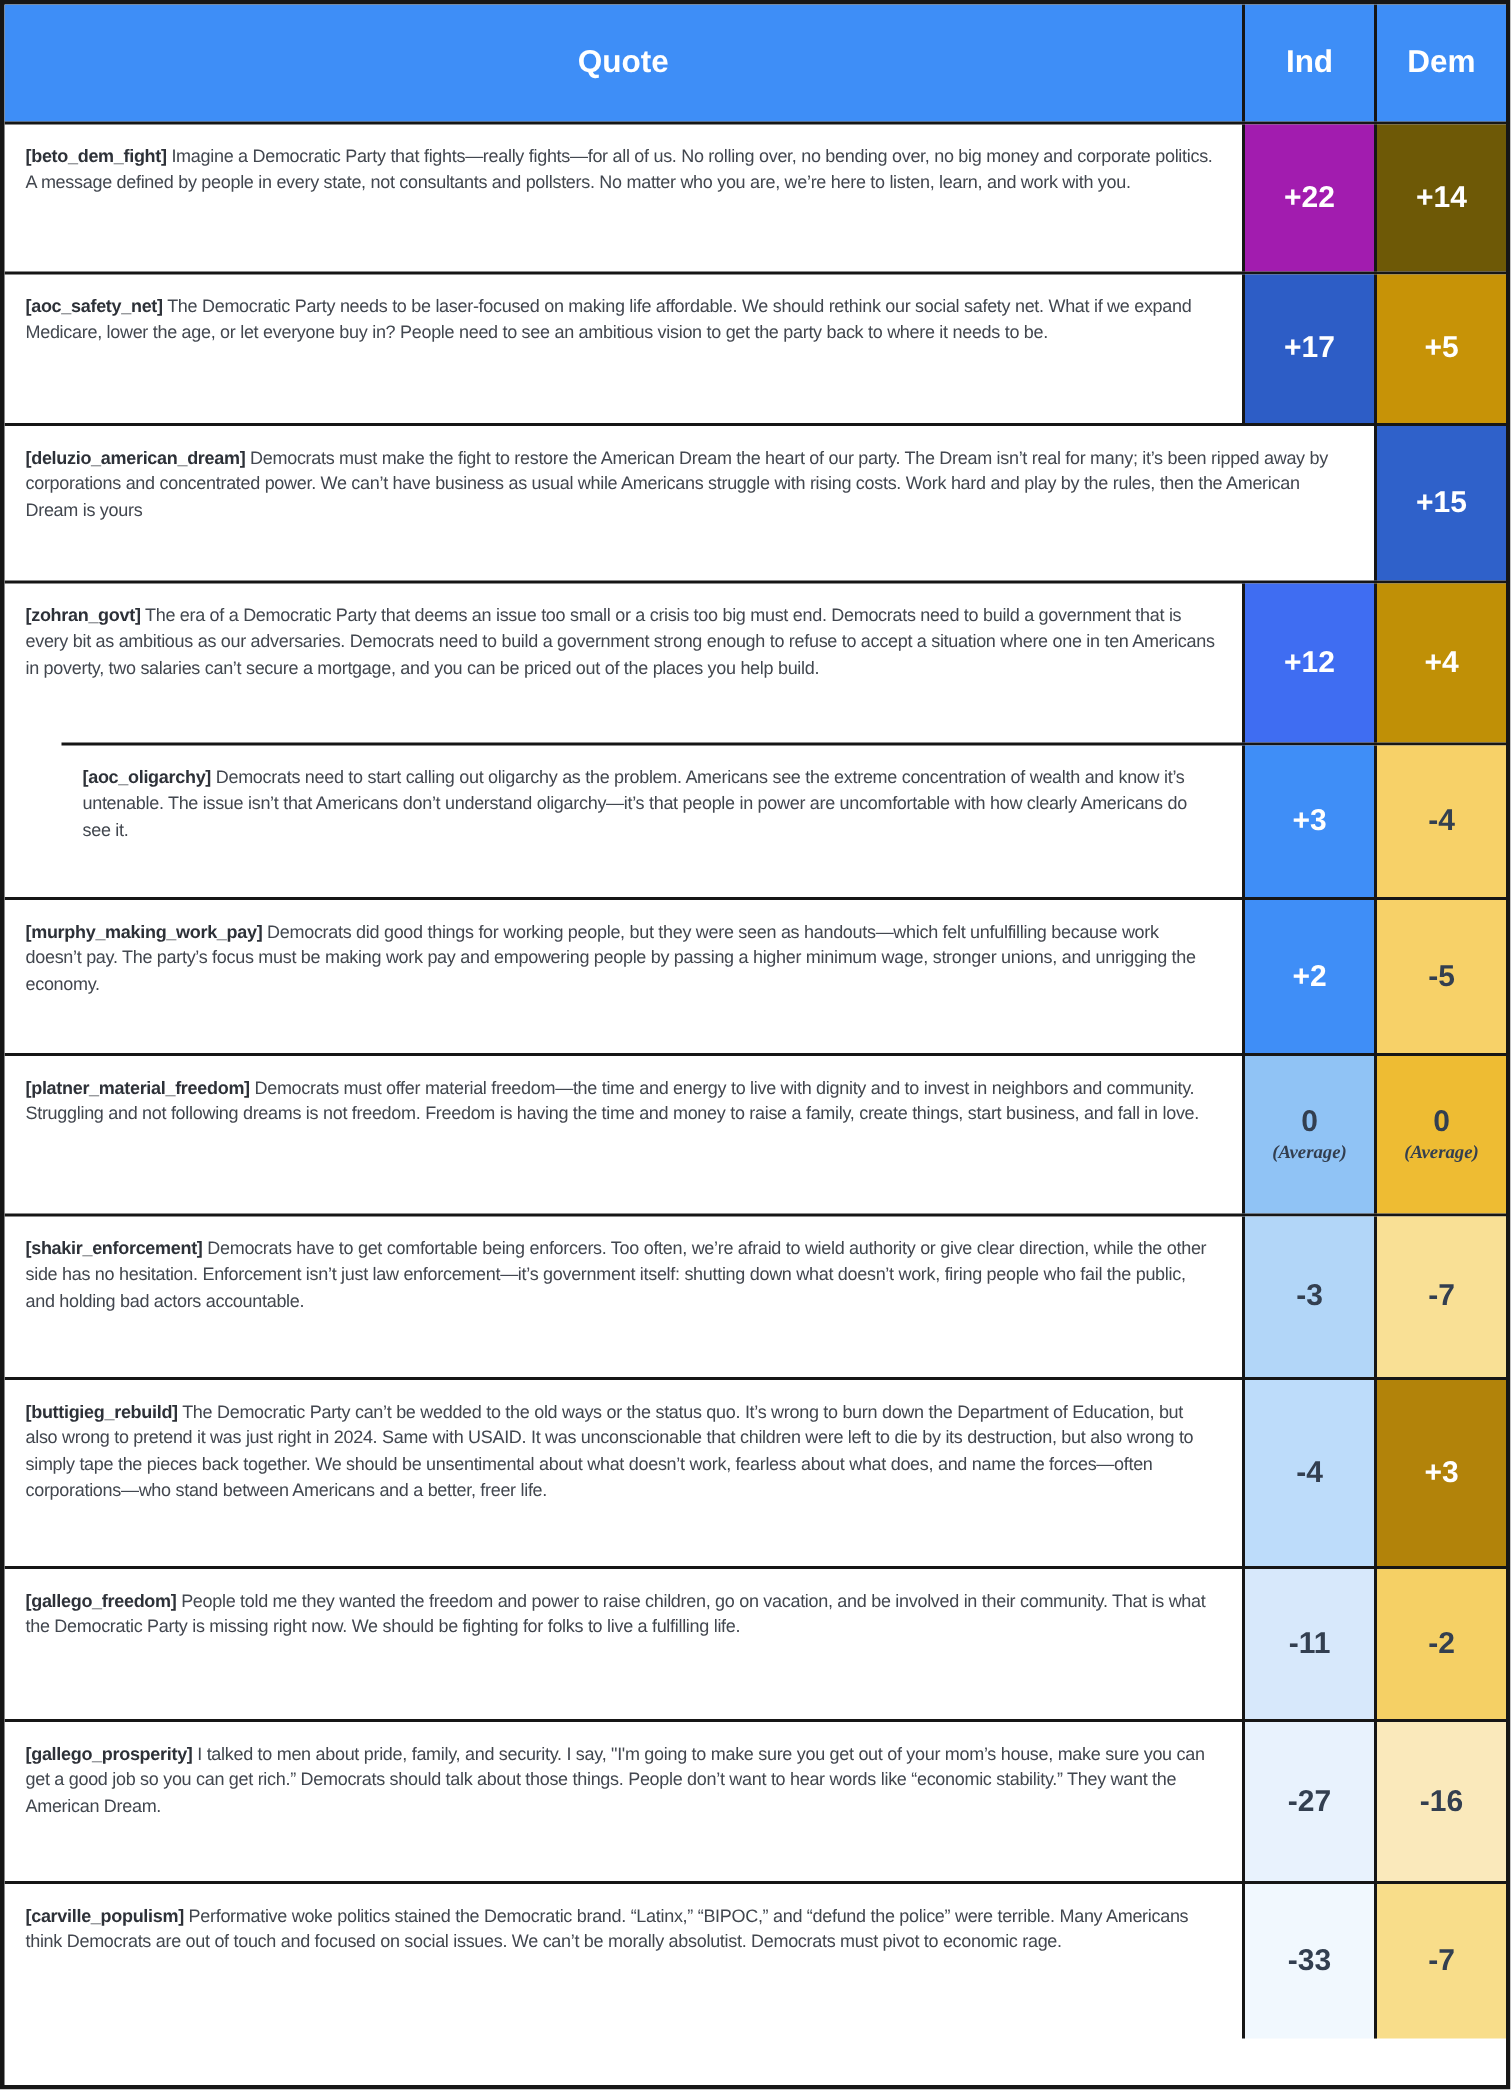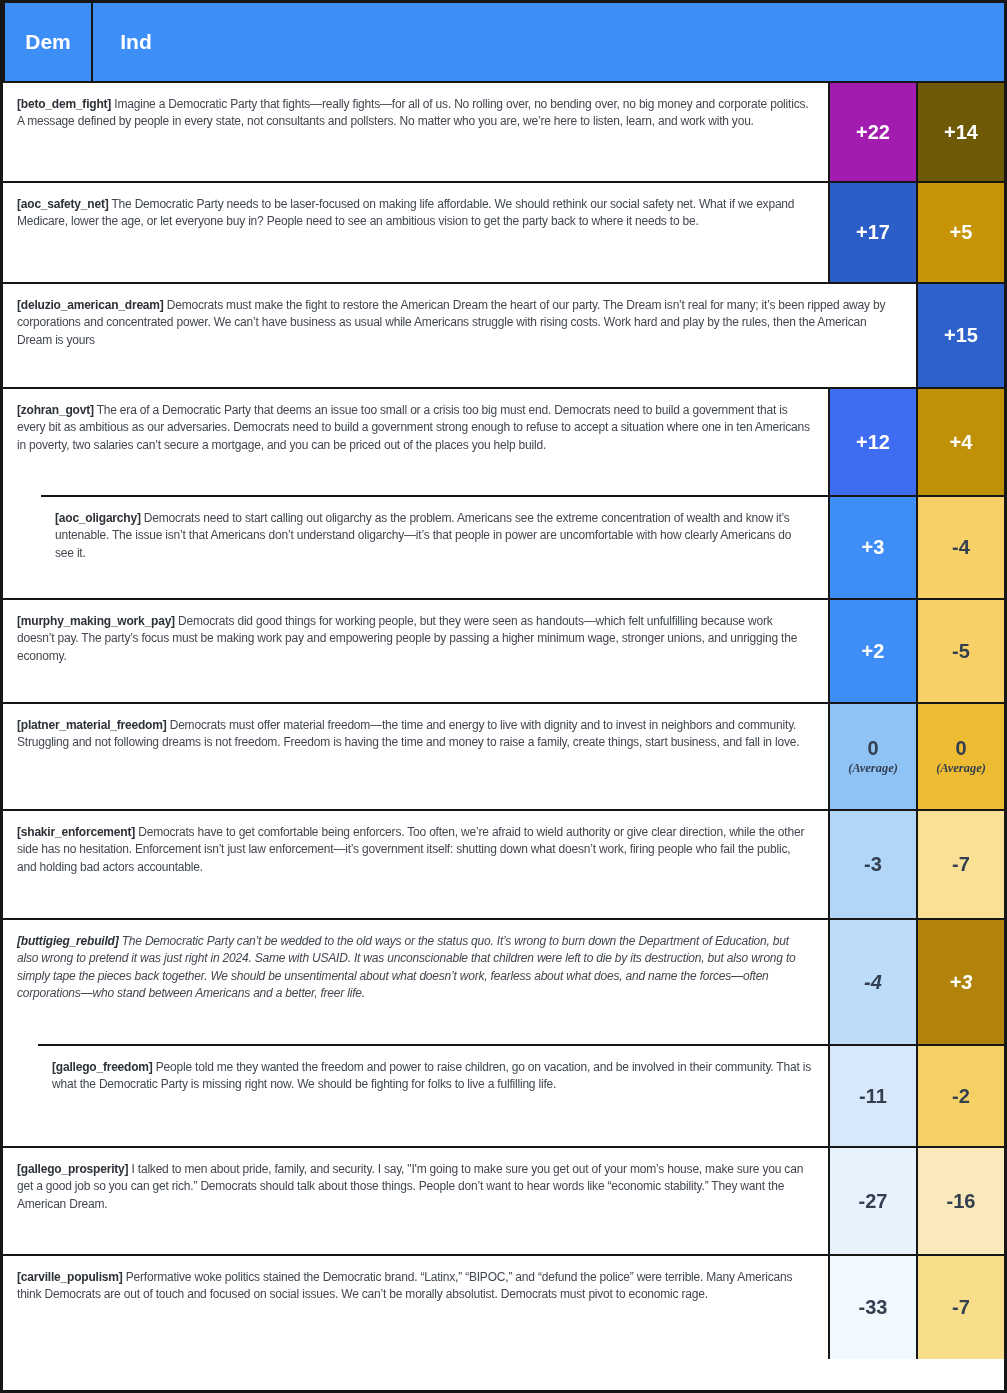--- a/index.html
+++ b/index.html
@@ -34,34 +34,35 @@
   }
   .avg { font-size:12.5px; font-style:italic; font-weight:700; margin-top:1px;font-family:Liberation Serif, serif; }
   .rows > .row:nth-child(1)  { min-height:100px; }
   .rows > .row:nth-child(2)  { min-height:101px; }
   .rows > .row:nth-child(3)  { min-height:105px; }
   .rows > .row:nth-child(4)  { min-height:108px; }
   .rows > .row:nth-child(5)  { min-height:103px;margin-left:38px; }
   .rows > .row:nth-child(6)  { min-height:104px; }
   .rows > .row:nth-child(7)  { min-height:107px; }
   .rows > .row:nth-child(8)  { min-height:109px; }
-  .rows > .row:nth-child(9)  { min-height:126px;font-style:italic; }
-  .rows > .row:nth-child(10) { min-height:102px;margin-left:35px; }
+  .rows > .row:nth-child(9)  { min-height:126px; }
+  .rows > .row:nth-child(10) { min-height:102px; }
   .rows > .row:nth-child(11) { min-height:108px; }
   .rows > .row:nth-child(12) { min-height:105px; }
   .rows { display:flex; flex-direction:column; flex:1; }
 </style>
 </head>
 <body>
 
 <div class="table-wrap">
 
   <div class="hdr">
+    <div class="hdr-cell hdr-quote">Quote</div>
+    <div class="hdr-cell hdr-score">Ind</div>
     <div class="hdr-cell hdr-score">Dem</div>
-    <div class="hdr-cell hdr-score">Ind</div>
   </div>
 
   <div class="rows">
 
     <div class="row">
       <div class="quote-cell">
         <span class="tag">[beto_dem_fight]</span>
         <span>Imagine a Democratic Party that fights—really fights—for all of us. No rolling over, no bending over, no big money and corporate politics. A message defined by people in every state, not consultants and pollsters. No matter who you are, we’re here to listen, learn, and work with you.</span>
       </div>
       <div class="score-cell" style="background-color: #a21caf; color: rgb(255, 255, 255); align-items: center;">

